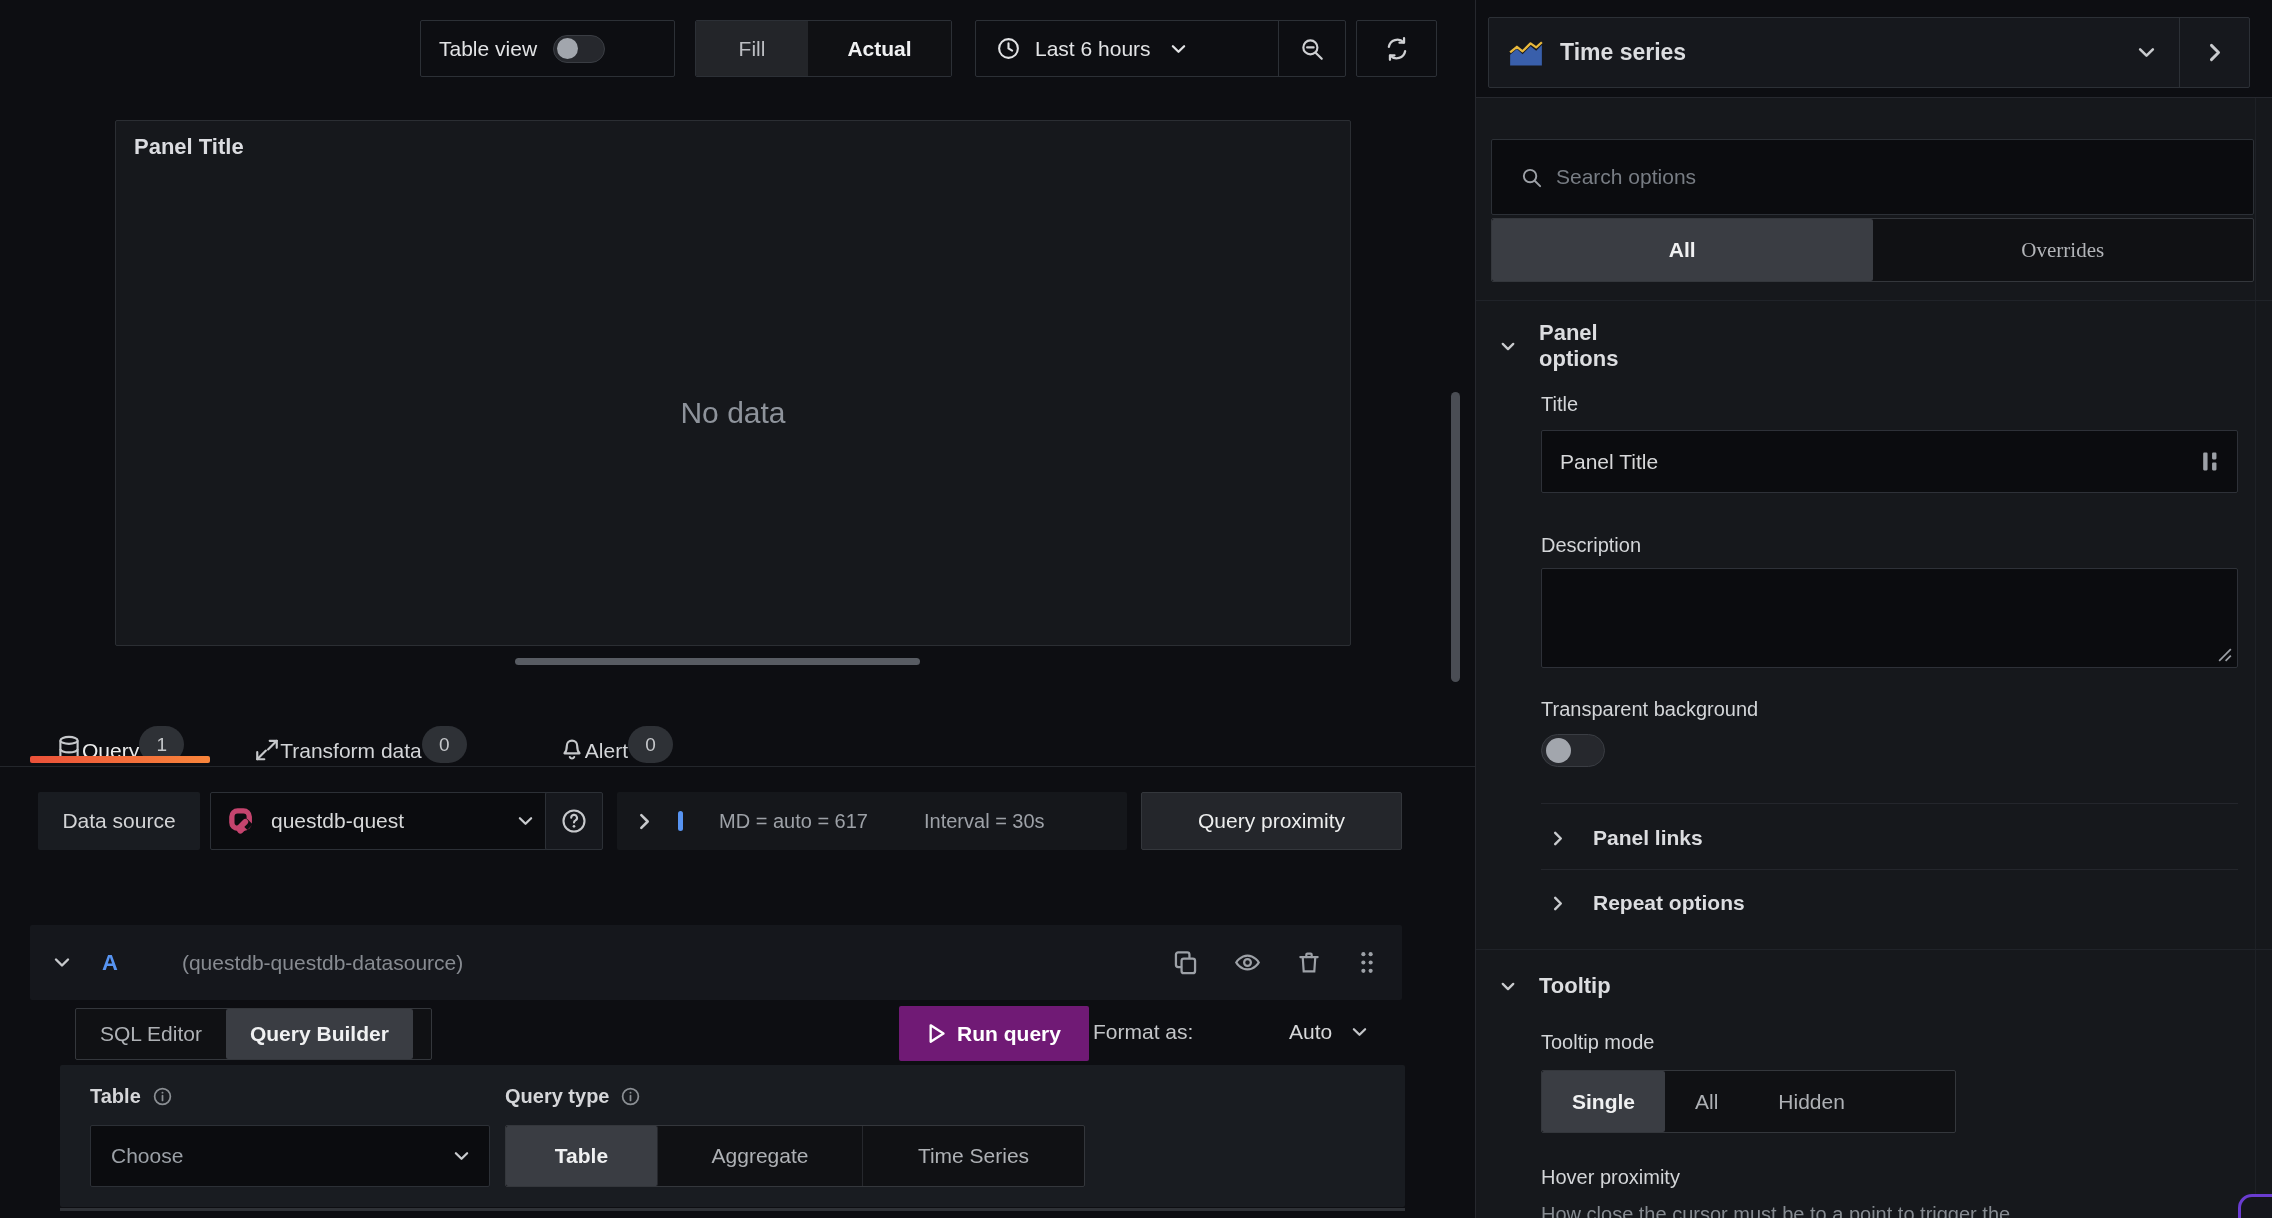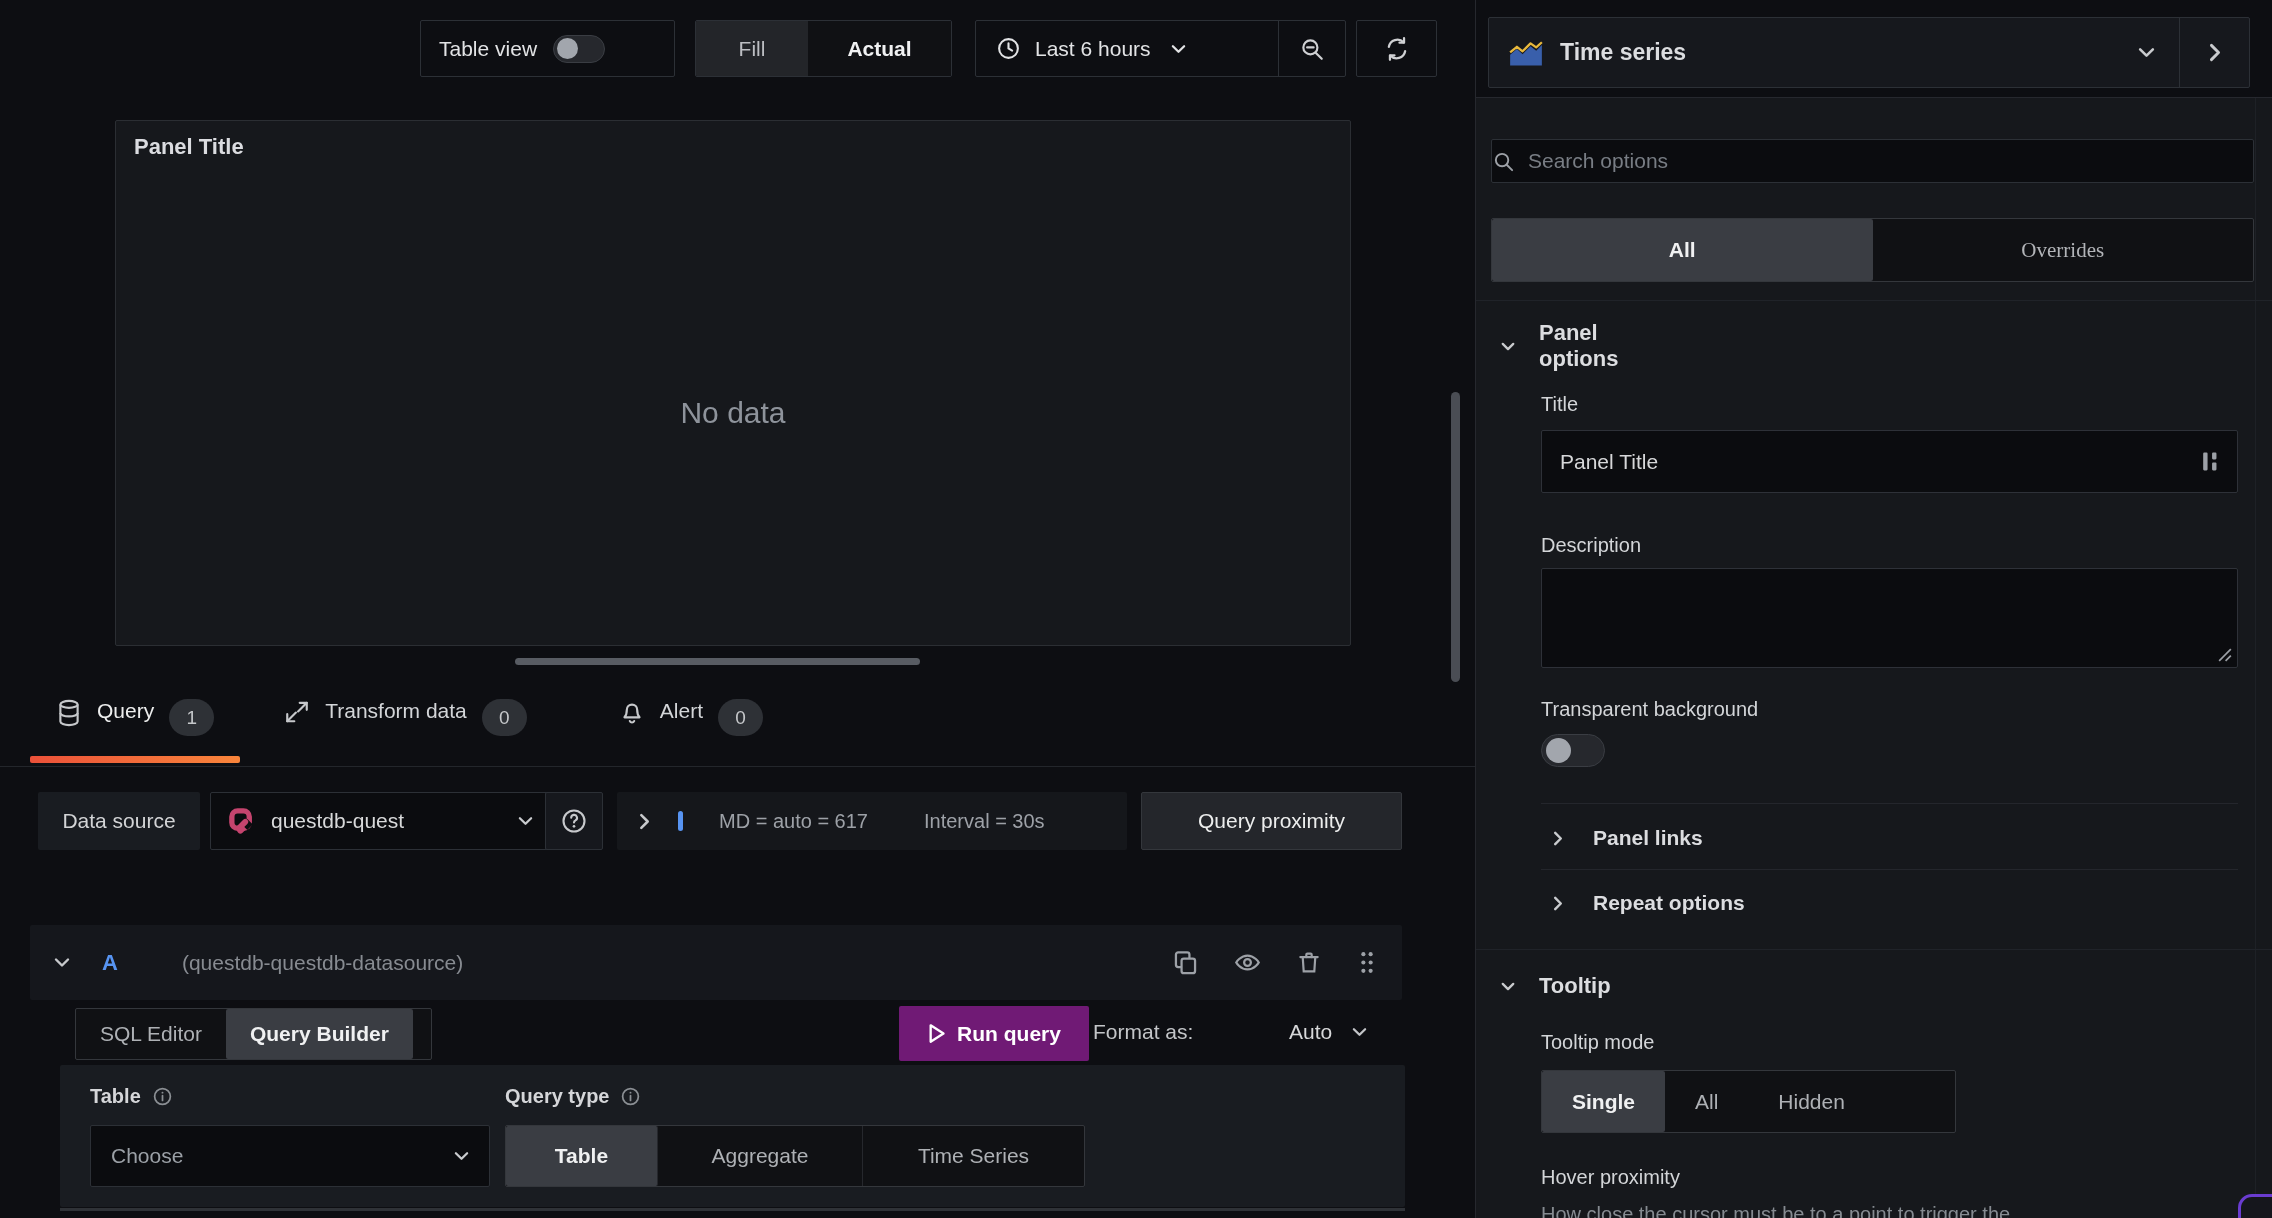--- a/index.html
+++ b/index.html
@@ -32,21 +32,21 @@
 
   
   .panel { left:115px; top:120px; width:1236px; height:526px; background:#16181c; border:1px solid #2b2e33; border-radius:2px; }
   .panel-title { position:absolute; left:18px; top:13px; font-size:22px; font-weight:700; color:#dbdce0; }
   .no-data { position:absolute; left:0; right:0; top:275px; text-align:center; font-size:30px; color:#8e939b; }
   .h-scroll { left:515px; top:658px; width:405px; height:7px; border-radius:4px; background:#585c63; }
   .v-scroll { left:1451px; top:392px; width:9px; height:290px; border-radius:5px; background:#4a4d54; }
 
   
   .tabs { left:30px; top:699px; height:64px; display:flex; }
-  .tab { position:relative; display:flex; align-items:flex-start; gap:15px; padding:0 26px; height:64px; cursor:pointer; }
+  .tab { position:relative; display:flex; align-items:flex-end; padding:0 26px; height:64px; cursor:pointer; }
   .tab .ticon { color:#c6c8cb; }
   .tab-label { font-size:21px; color:#d3d5d8; }
   .tab.active .tab-label { color:#eceded; font-weight:500; }
   .badge { min-width:45px; height:37px; padding:0 13px; border-radius:19px; background:#2e3136; display:flex; align-items:center; justify-content:center; font-size:19px; color:#c5c7ca; }
   .tab-underline { position:absolute; left:0; right:0; bottom:0; height:7px; border-radius:2px; background:linear-gradient(90deg,#eb5139,#f9853b); }
   .tabs-divider { left:0; top:766px; width:1475px; height:1px; background:#23262b; }
 
   
   .ds-row-item { top:792px; height:58px; border-radius:2px; display:flex; align-items:center; }
   .ds-label { left:38px; width:162px; background:#191c21; justify-content:center; font-size:21px; color:#d3d4d6; }
@@ -93,21 +93,21 @@
 
   
   .right-pane { left:1475px; top:0; width:797px; height:1218px; background:#0d0e12; border-left:1px solid #26282e; }
   .viz-header { position:absolute; left:12px; top:17px; width:762px; height:71px; border:1px solid #2c3036; border-radius:2px; background:#16181d; display:flex; align-items:center; cursor:pointer; }
   .viz-icon { margin-left:20px; }
   .viz-label { margin-left:17px; font-size:23px; font-weight:600; color:#dcdde0; }
   .viz-chevron { margin-left:auto; margin-right:24px; color:#c9cbce; }
   .viz-next { width:70px; height:100%; display:flex; align-items:center; justify-content:center; color:#c9cbce; border-left:1px solid #2c3036; cursor:pointer; }
   .options-pane { position:absolute; left:0; top:97px; width:797px; height:1121px; background:#16181c; border-top:1px solid #26282e; }
   .opt-gutter { position:absolute; left:779px; top:0; bottom:0; width:1px; background:#1e2126; }
-  .search-box { position:absolute; left:15px; top:41px; width:763px; height:44px; background:#0b0c0f; border:1px solid #2c3036; border-radius:2px; display:flex; align-items:center; padding:0 0; gap:13px; color:#9da1a7; }
+  .search-box { position:absolute; left:15px; top:41px; width:763px; height:76px; background:#0b0c0f; border:1px solid #2c3036; border-radius:2px; display:flex; align-items:center; padding:0 28px; gap:13px; color:#9da1a7; }
   .search-box input { flex:1; background:transparent; border:none; outline:none; font-family:"Liberation Sans",sans-serif; font-size:21px; color:#d6d7d9; }
   .search-box input::placeholder { color:#787d84; }
   .filter-tabs { position:absolute; left:15px; top:120px; width:763px; height:64px; }
   .filter-tabs .seg { font-size:21px; }
   .f-all { width:50%; }
   .f-ovr { flex:1; color:#b2b4b8;font-family:Liberation Serif, serif; }
   .opt-divider-full { position:absolute; left:0; width:797px; height:1px; background:#202329; }
   .sec-header { position:absolute; left:0; height:40px; display:flex; align-items:center; cursor:pointer; }
   .sec-chevron { position:absolute; left:25px; color:#c9cbce; }
   .sec-title { position:absolute; left:63px; font-size:22px; font-weight:600; color:#dcdde0; }

